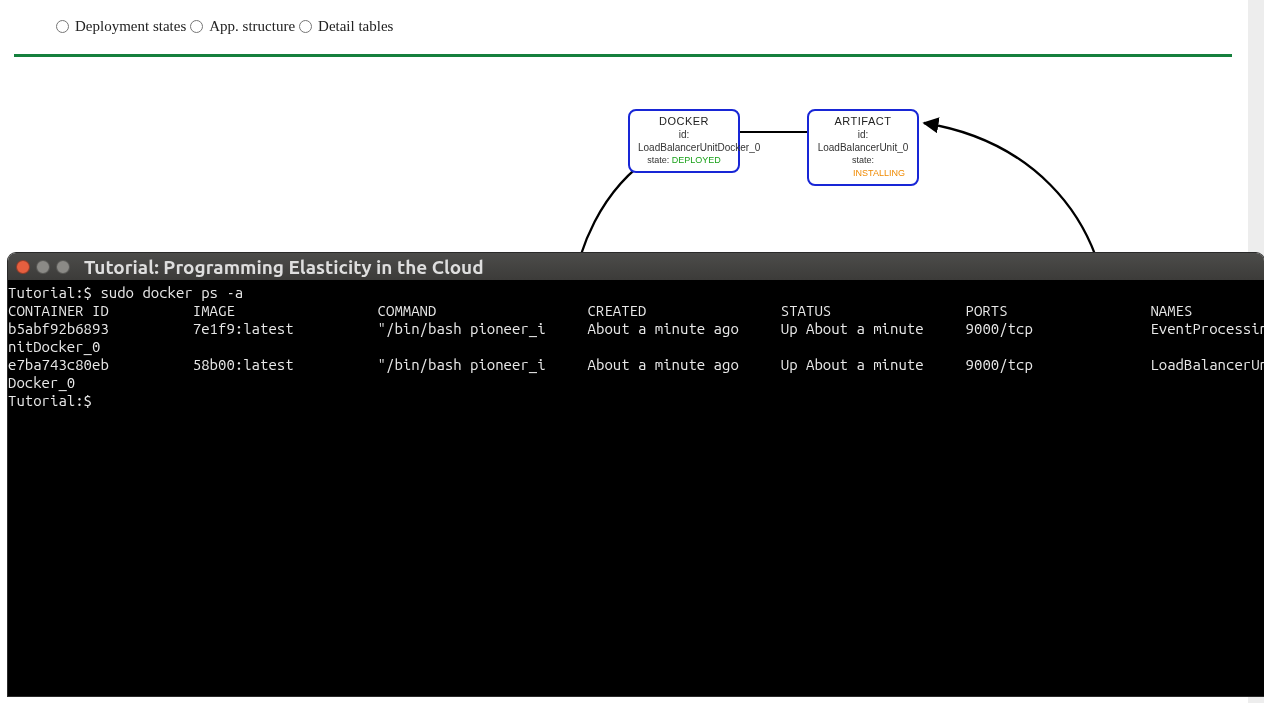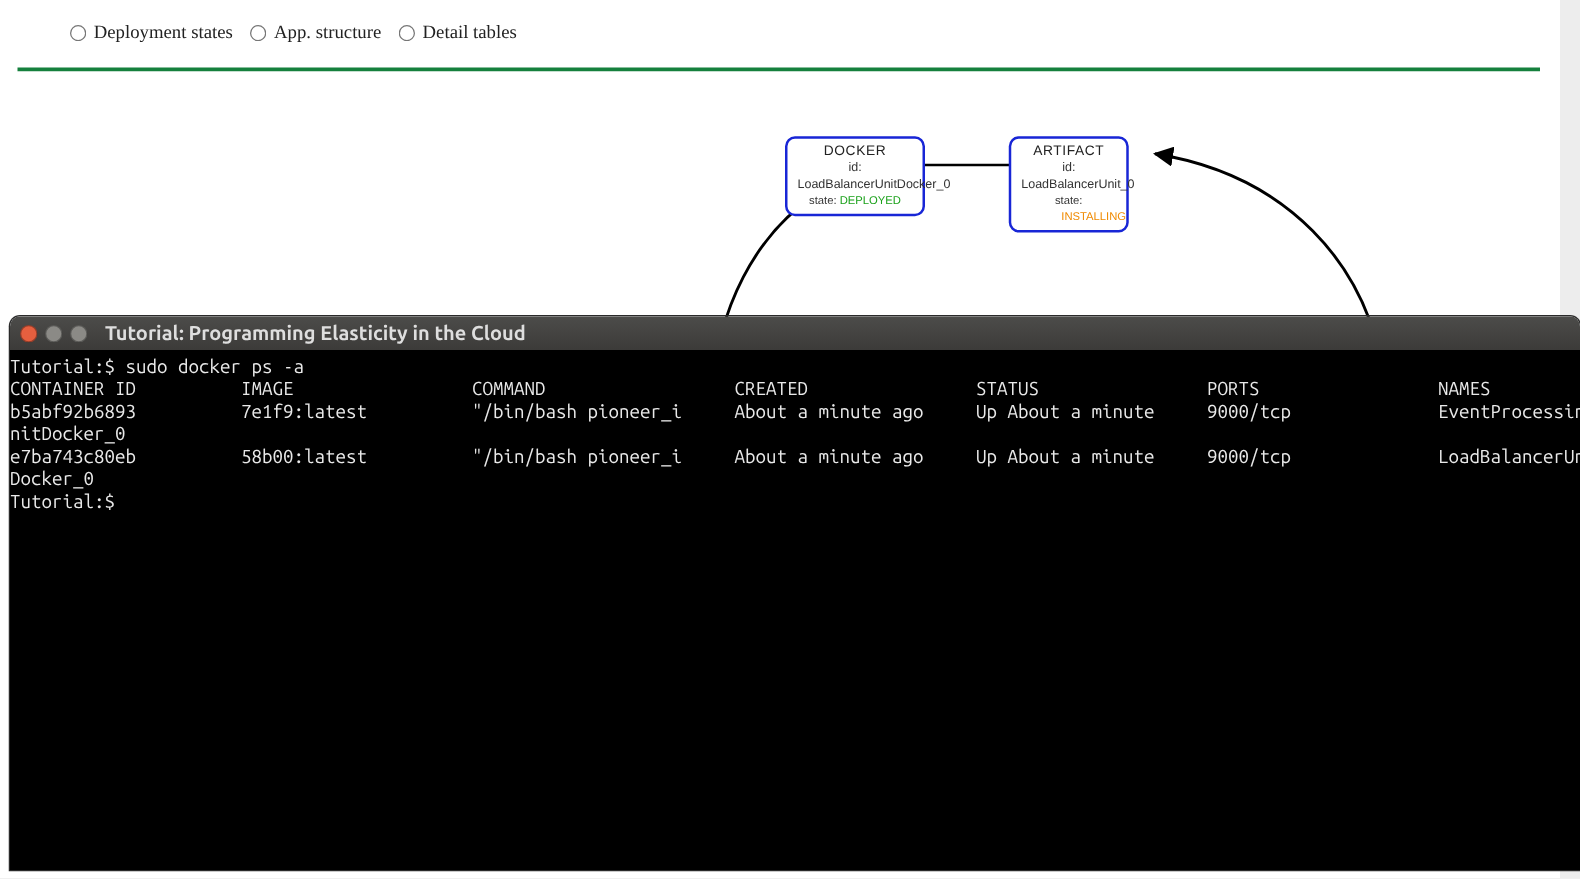--- a/index.html
+++ b/index.html
@@ -20,21 +20,21 @@
     height: 253px;
     background: #ffffff;
   }
 
   .radios {
     position: absolute;
     left: 56px;
     top: 18px;
     display: flex;
     align-items: flex-start;
-    gap: 14px;
+    gap: 4px;
     font-size: 15px;
     color: #222;
     font-family: Georgia, "Times New Roman", serif;
   }
   .radios label { display: flex; align-items: center; gap: 6px; }
   .radios input[type=radio] {
     width: 13px; height: 13px;
   }
 
   .canvas {
@@ -124,21 +124,21 @@
     box-shadow: 0 0 0 1px #2a2a2a;
   }
   .term-titlebar {
     height: 27px;
     background: linear-gradient(#4c4c4a, #3c3b39);
     display: flex;
     align-items: center;
     padding-left: 8px;
     gap: 6px;
     color: #dedede;
-    font-size: 16px;
+    font-size: 19px;
     font-weight: bold;
   }
   .win-btn {
     width: 14px; height: 14px; border-radius: 50%;
     border: 1px solid rgba(0,0,0,.35);
   }
   .win-close { background: #e65f3f; }
   .win-min   { background: #8b8a86; }
   .win-max   { background: #8b8a86; }
   .term-title { margin-left: 8px; }
@@ -193,21 +193,21 @@
 
     <div class="node" style="left:614px; top:52px; width:112px;">
       <div class="title">DOCKER</div>
       <div class="sub">id: LoadBalancerUnitDocker_0</div>
       <div class="state">
         <span class="k">state:</span>
         <span class="state-green">DEPLOYED</span>
       </div>
     </div>
 
-    <div class="node" style="left:793px; top:52px; width:96px;">
+    <div class="node" style="left:793px; top:52px; width:112px;">
       <div class="title">ARTIFACT</div>
       <div class="sub">id: LoadBalancerUnit_0</div>
       <div class="state">
         <span class="k">state:</span>
         <span class="state-orange">INSTALLING</span>
       </div>
     </div>
   </div>
 
   <div class="page-scrollbar">

